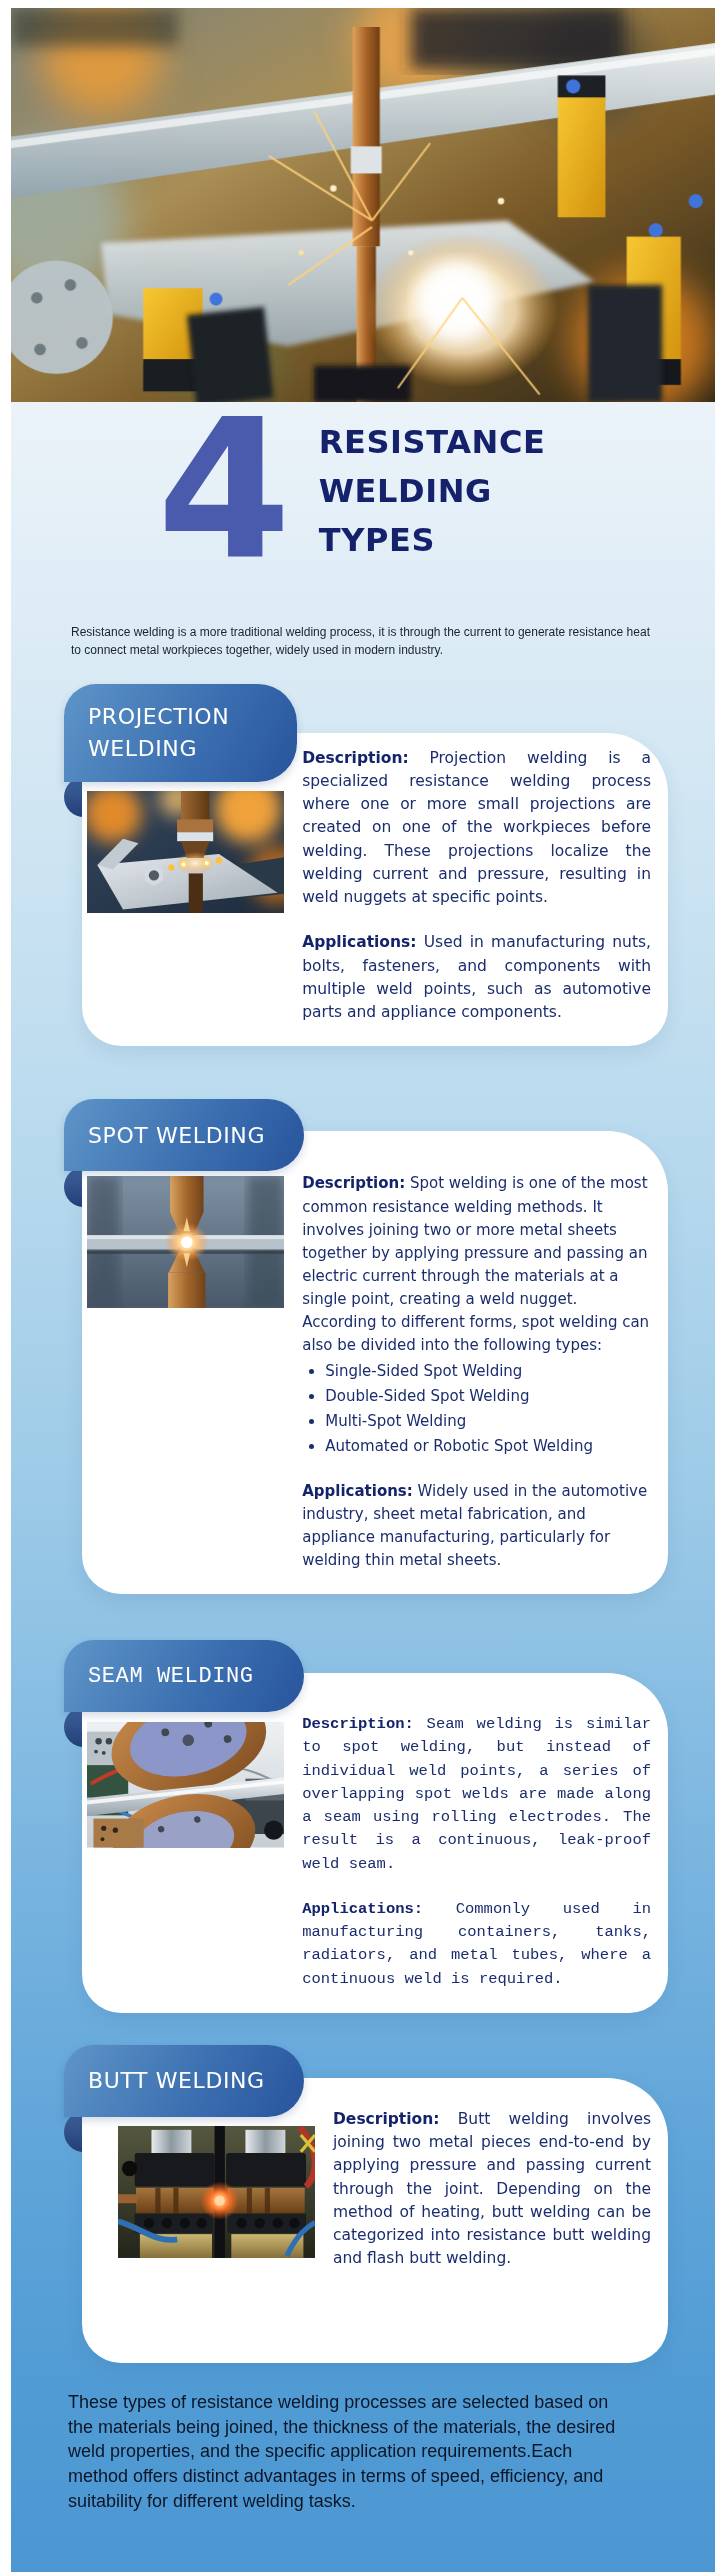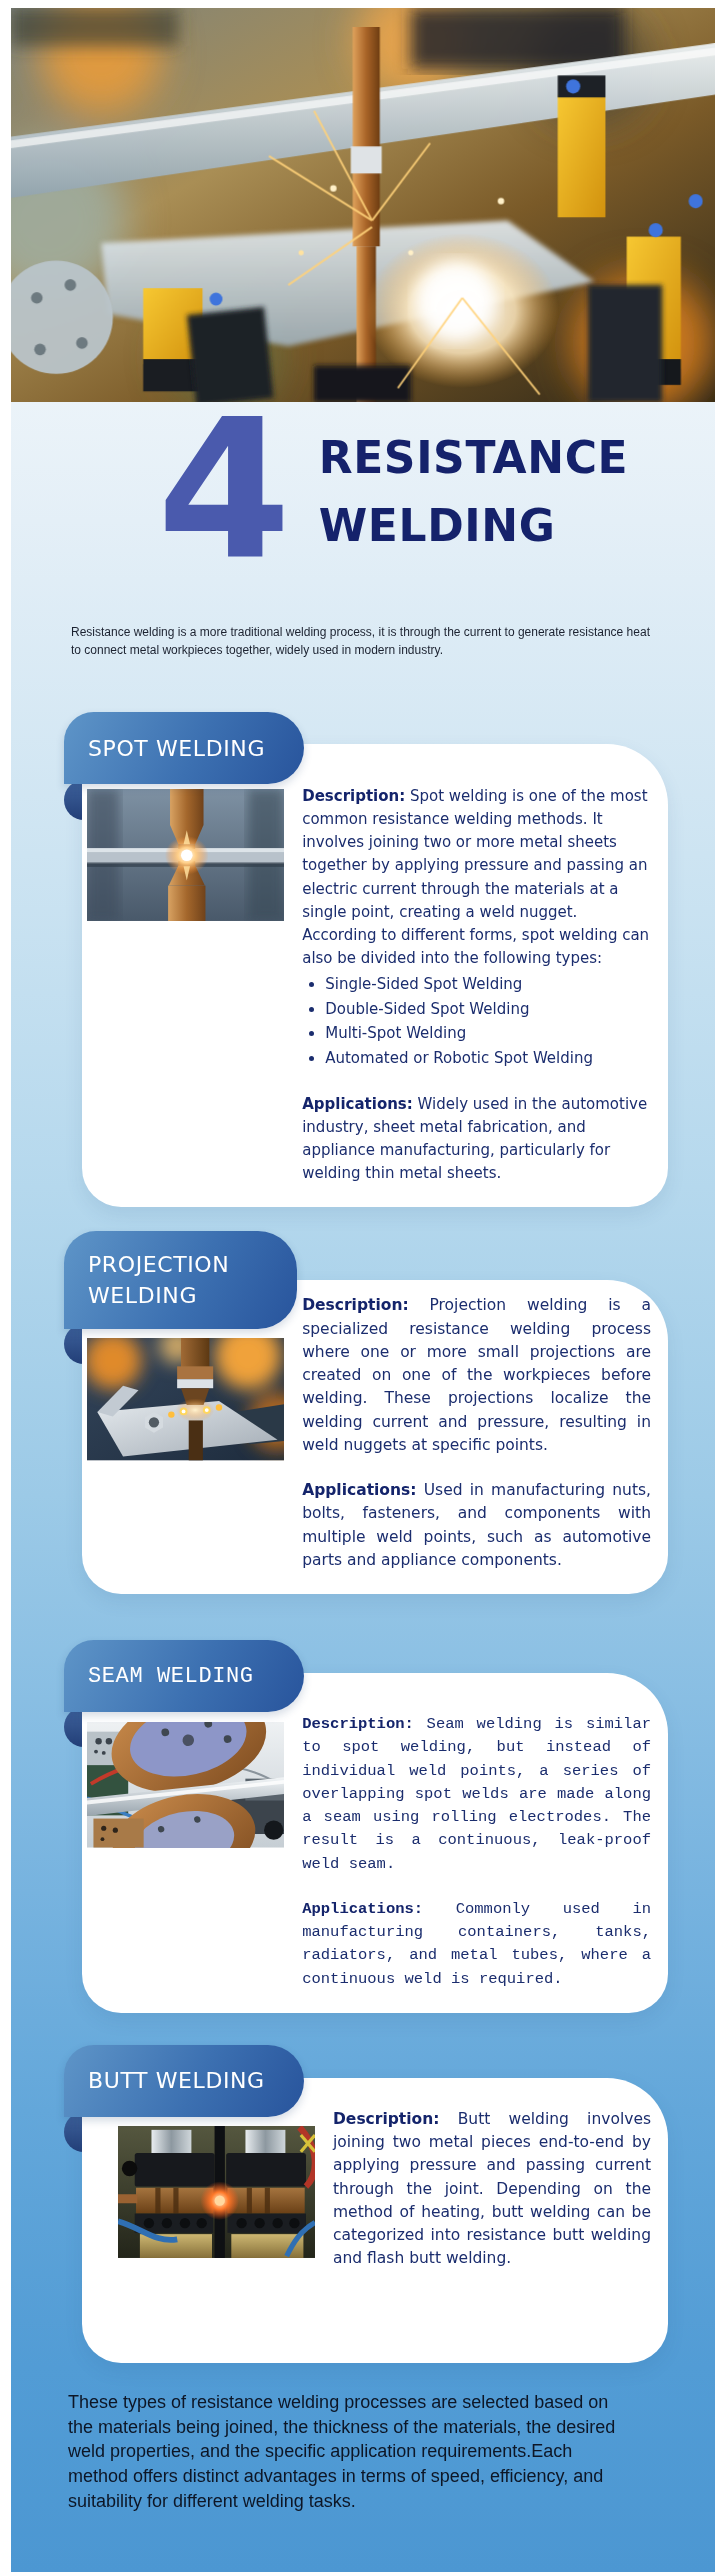--- a/index.html
+++ b/index.html
@@ -19,21 +19,21 @@
   
   .hero{ display:block; width:704px; height:394px; }
   
   .title-block{ display:flex; align-items:center; margin:14px 0 0 146px; }
   .big-num{
     font-size:193px; line-height:0.78; font-weight:700; color:#4a5aad;
     letter-spacing:-2.6px;
   }
   .title-lines{ margin-left:30px; }
   .title-lines div{
-    font-size:44px; font-weight:700; color:#15226b; line-height:1.53;
+    font-size:32px; font-weight:700; color:#15226b; line-height:1.53;
     letter-spacing:0.6px; font-family:"DejaVu Sans", sans-serif;
   }
   
   .intro{
     margin:57px 0 0 60px; width:586px; font-size:12px; line-height:1.47;
     color:#1c2230; font-family:"Liberation Sans", sans-serif;
   }
   
   .card-block{ position:relative; width:604px; margin-left:53px; }
   .cb1{ margin-top:53px; }
@@ -196,88 +196,25 @@
         <circle cx="620" cy="380" r="4" fill="#fff0c8"></circle>
       <circle cx="450" cy="380" r="4" fill="#ffe2a0"></circle>
         <circle cx="760" cy="300" r="5" fill="#fff0c8"></circle>
     </svg>
 
     <section class="title-block">
       <div class="big-num">4</div>
       <div class="title-lines">
         <div>RESISTANCE</div>
         <div>WELDING</div>
+        <div>TYPES</div>
       </div>
     </section>
 
     <p class="intro">Resistance welding is a more traditional welding process, it is through the current to generate resistance heat to connect metal workpieces together, widely used in modern industry.</p>
-
-    <section class="card-block cb1">
-      <div class="accent"></div>
-      <div class="tab">
-        <span>SPOT WELDING</span>
-      </div>
-      <div class="card">
-        <div class="photo">
-          <svg viewBox="0 0 306 205">
-            <defs>
-              <linearGradient id="p1bg" x1="0" y1="0" x2="0" y2="1">
-                <stop offset="0" stop-color="#7e91a3"></stop>
-                  <stop offset="1" stop-color="#49596a"></stop>
-              </linearGradient>
-              <linearGradient id="p1cu" x1="0" y1="0" x2="1" y2="0">
-                <stop offset="0" stop-color="#d8a262"></stop>
-                  <stop offset="0.5" stop-color="#a4672c"></stop>
-                  <stop offset="1" stop-color="#70421a"></stop>
-              </linearGradient>
-              <radialGradient id="p1glow" cx="0.5" cy="0.5" r="0.5">
-                <stop offset="0" stop-color="#ffffff"></stop>
-                  <stop offset="0.4" stop-color="#ffd08a"></stop>
-                  <stop offset="1" stop-color="#ff8c2a" stop-opacity="0"></stop>
-              </radialGradient>
-              <filter id="p1b">
-                  <feGaussianBlur stdDeviation="8"></feGaussianBlur>
-                </filter>
-            </defs>
-            <rect width="306" height="205" fill="url(#p1bg)"></rect>
-            <rect x="0" y="0" width="50" height="205" fill="#3c4c5c" opacity="0.6" filter="url(#p1b)"></rect>
-            <rect x="250" y="0" width="56" height="205" fill="#394857" opacity="0.6" filter="url(#p1b)"></rect>
-            <rect x="0" y="92" width="306" height="24" fill="#b8c2cb"></rect>
-            <rect x="0" y="92" width="306" height="6" fill="#dde4e9"></rect>
-            <rect x="0" y="114" width="306" height="7" fill="#2e3a46" opacity="0.65"></rect>
-            <rect x="129" y="0" width="52" height="56" fill="url(#p1cu)"></rect>
-            <polygon points="129,56 181,56 168,86 142,86" fill="url(#p1cu)"></polygon>
-            <rect x="142" y="86" width="26" height="7" fill="#8a5524"></rect>
-            <rect x="142" y="112" width="26" height="7" fill="#8a5524"></rect>
-            <polygon points="142,119 168,119 183,150 127,150" fill="url(#p1cu)"></polygon>
-            <rect x="126" y="150" width="58" height="55" fill="url(#p1cu)"></rect>
-            <ellipse cx="155" cy="103" rx="34" ry="30" fill="url(#p1glow)"></ellipse>
-            <circle cx="155" cy="103" r="9" fill="#ffffff"></circle>
-            <polygon points="150,86 160,86 155,64" fill="#ffdf9e" opacity="0.85"></polygon>
-            <polygon points="150,120 160,120 155,142" fill="#ffdf9e" opacity="0.85"></polygon>
-          </svg>
-        </div>
-        <div class="copy">
-          <p class="para">
-            <strong class="lbl">Description:</strong>
-            <span>Spot welding is one of the most common resistance welding methods. It involves joining two or more metal sheets together by applying pressure and passing an electric current through the materials at a single point, creating a weld nugget. According to different forms, spot welding can also be divided into the following types:</span>
-          </p>
-          <ul class="bullets">
-            <li>Single-Sided Spot Welding</li>
-            <li>Double-Sided Spot Welding</li>
-            <li>Multi-Spot Welding</li>
-            <li>Automated or Robotic Spot Welding</li>
-          </ul>
-          <p class="para apps">
-            <strong class="lbl">Applications:</strong>
-            <span>Widely used in the automotive industry, sheet metal fabrication, and appliance manufacturing, particularly for welding thin metal sheets.</span>
-          </p>
-        </div>
-      </div>
-    </section>
 
     <section class="card-block cb2">
       <div class="accent"></div>
       <div class="tab">
         <span>PROJECTION WELDING</span>
       </div>
       <div class="card">
         <div class="photo">
           <svg viewBox="0 0 306 190">
             <defs>
@@ -328,20 +265,84 @@
           </svg>
         </div>
         <div class="copy">
           <p class="para">
             <strong class="lbl">Description:</strong>
             <span>Projection welding is a specialized resistance welding process where one or more small projections are created on one of the workpieces before welding. These projections localize the welding current and pressure, resulting in weld nuggets at specific points.</span>
           </p>
           <p class="para apps">
             <strong class="lbl">Applications:</strong>
             <span>Used in manufacturing nuts, bolts, fasteners, and components with multiple weld points, such as automotive parts and appliance components.</span>
+          </p>
+        </div>
+      </div>
+    </section>
+
+    <section class="card-block cb1">
+      <div class="accent"></div>
+      <div class="tab">
+        <span>SPOT WELDING</span>
+      </div>
+      <div class="card">
+        <div class="photo">
+          <svg viewBox="0 0 306 205">
+            <defs>
+              <linearGradient id="p1bg" x1="0" y1="0" x2="0" y2="1">
+                <stop offset="0" stop-color="#7e91a3"></stop>
+                  <stop offset="1" stop-color="#49596a"></stop>
+              </linearGradient>
+              <linearGradient id="p1cu" x1="0" y1="0" x2="1" y2="0">
+                <stop offset="0" stop-color="#d8a262"></stop>
+                  <stop offset="0.5" stop-color="#a4672c"></stop>
+                  <stop offset="1" stop-color="#70421a"></stop>
+              </linearGradient>
+              <radialGradient id="p1glow" cx="0.5" cy="0.5" r="0.5">
+                <stop offset="0" stop-color="#ffffff"></stop>
+                  <stop offset="0.4" stop-color="#ffd08a"></stop>
+                  <stop offset="1" stop-color="#ff8c2a" stop-opacity="0"></stop>
+              </radialGradient>
+              <filter id="p1b">
+                  <feGaussianBlur stdDeviation="8"></feGaussianBlur>
+                </filter>
+            </defs>
+            <rect width="306" height="205" fill="url(#p1bg)"></rect>
+            <rect x="0" y="0" width="50" height="205" fill="#3c4c5c" opacity="0.6" filter="url(#p1b)"></rect>
+            <rect x="250" y="0" width="56" height="205" fill="#394857" opacity="0.6" filter="url(#p1b)"></rect>
+            <rect x="0" y="92" width="306" height="24" fill="#b8c2cb"></rect>
+            <rect x="0" y="92" width="306" height="6" fill="#dde4e9"></rect>
+            <rect x="0" y="114" width="306" height="7" fill="#2e3a46" opacity="0.65"></rect>
+            <rect x="129" y="0" width="52" height="56" fill="url(#p1cu)"></rect>
+            <polygon points="129,56 181,56 168,86 142,86" fill="url(#p1cu)"></polygon>
+            <rect x="142" y="86" width="26" height="7" fill="#8a5524"></rect>
+            <rect x="142" y="112" width="26" height="7" fill="#8a5524"></rect>
+            <polygon points="142,119 168,119 183,150 127,150" fill="url(#p1cu)"></polygon>
+            <rect x="126" y="150" width="58" height="55" fill="url(#p1cu)"></rect>
+            <ellipse cx="155" cy="103" rx="34" ry="30" fill="url(#p1glow)"></ellipse>
+            <circle cx="155" cy="103" r="9" fill="#ffffff"></circle>
+            <polygon points="150,86 160,86 155,64" fill="#ffdf9e" opacity="0.85"></polygon>
+            <polygon points="150,120 160,120 155,142" fill="#ffdf9e" opacity="0.85"></polygon>
+          </svg>
+        </div>
+        <div class="copy">
+          <p class="para">
+            <strong class="lbl">Description:</strong>
+            <span>Spot welding is one of the most common resistance welding methods. It involves joining two or more metal sheets together by applying pressure and passing an electric current through the materials at a single point, creating a weld nugget. According to different forms, spot welding can also be divided into the following types:</span>
+          </p>
+          <ul class="bullets">
+            <li>Single-Sided Spot Welding</li>
+            <li>Double-Sided Spot Welding</li>
+            <li>Multi-Spot Welding</li>
+            <li>Automated or Robotic Spot Welding</li>
+          </ul>
+          <p class="para apps">
+            <strong class="lbl">Applications:</strong>
+            <span>Widely used in the automotive industry, sheet metal fabrication, and appliance manufacturing, particularly for welding thin metal sheets.</span>
           </p>
         </div>
       </div>
     </section>
 
     <section class="card-block cb3">
       <div class="accent"></div>
       <div class="tab">
         <span>SEAM WELDING</span>
       </div>

